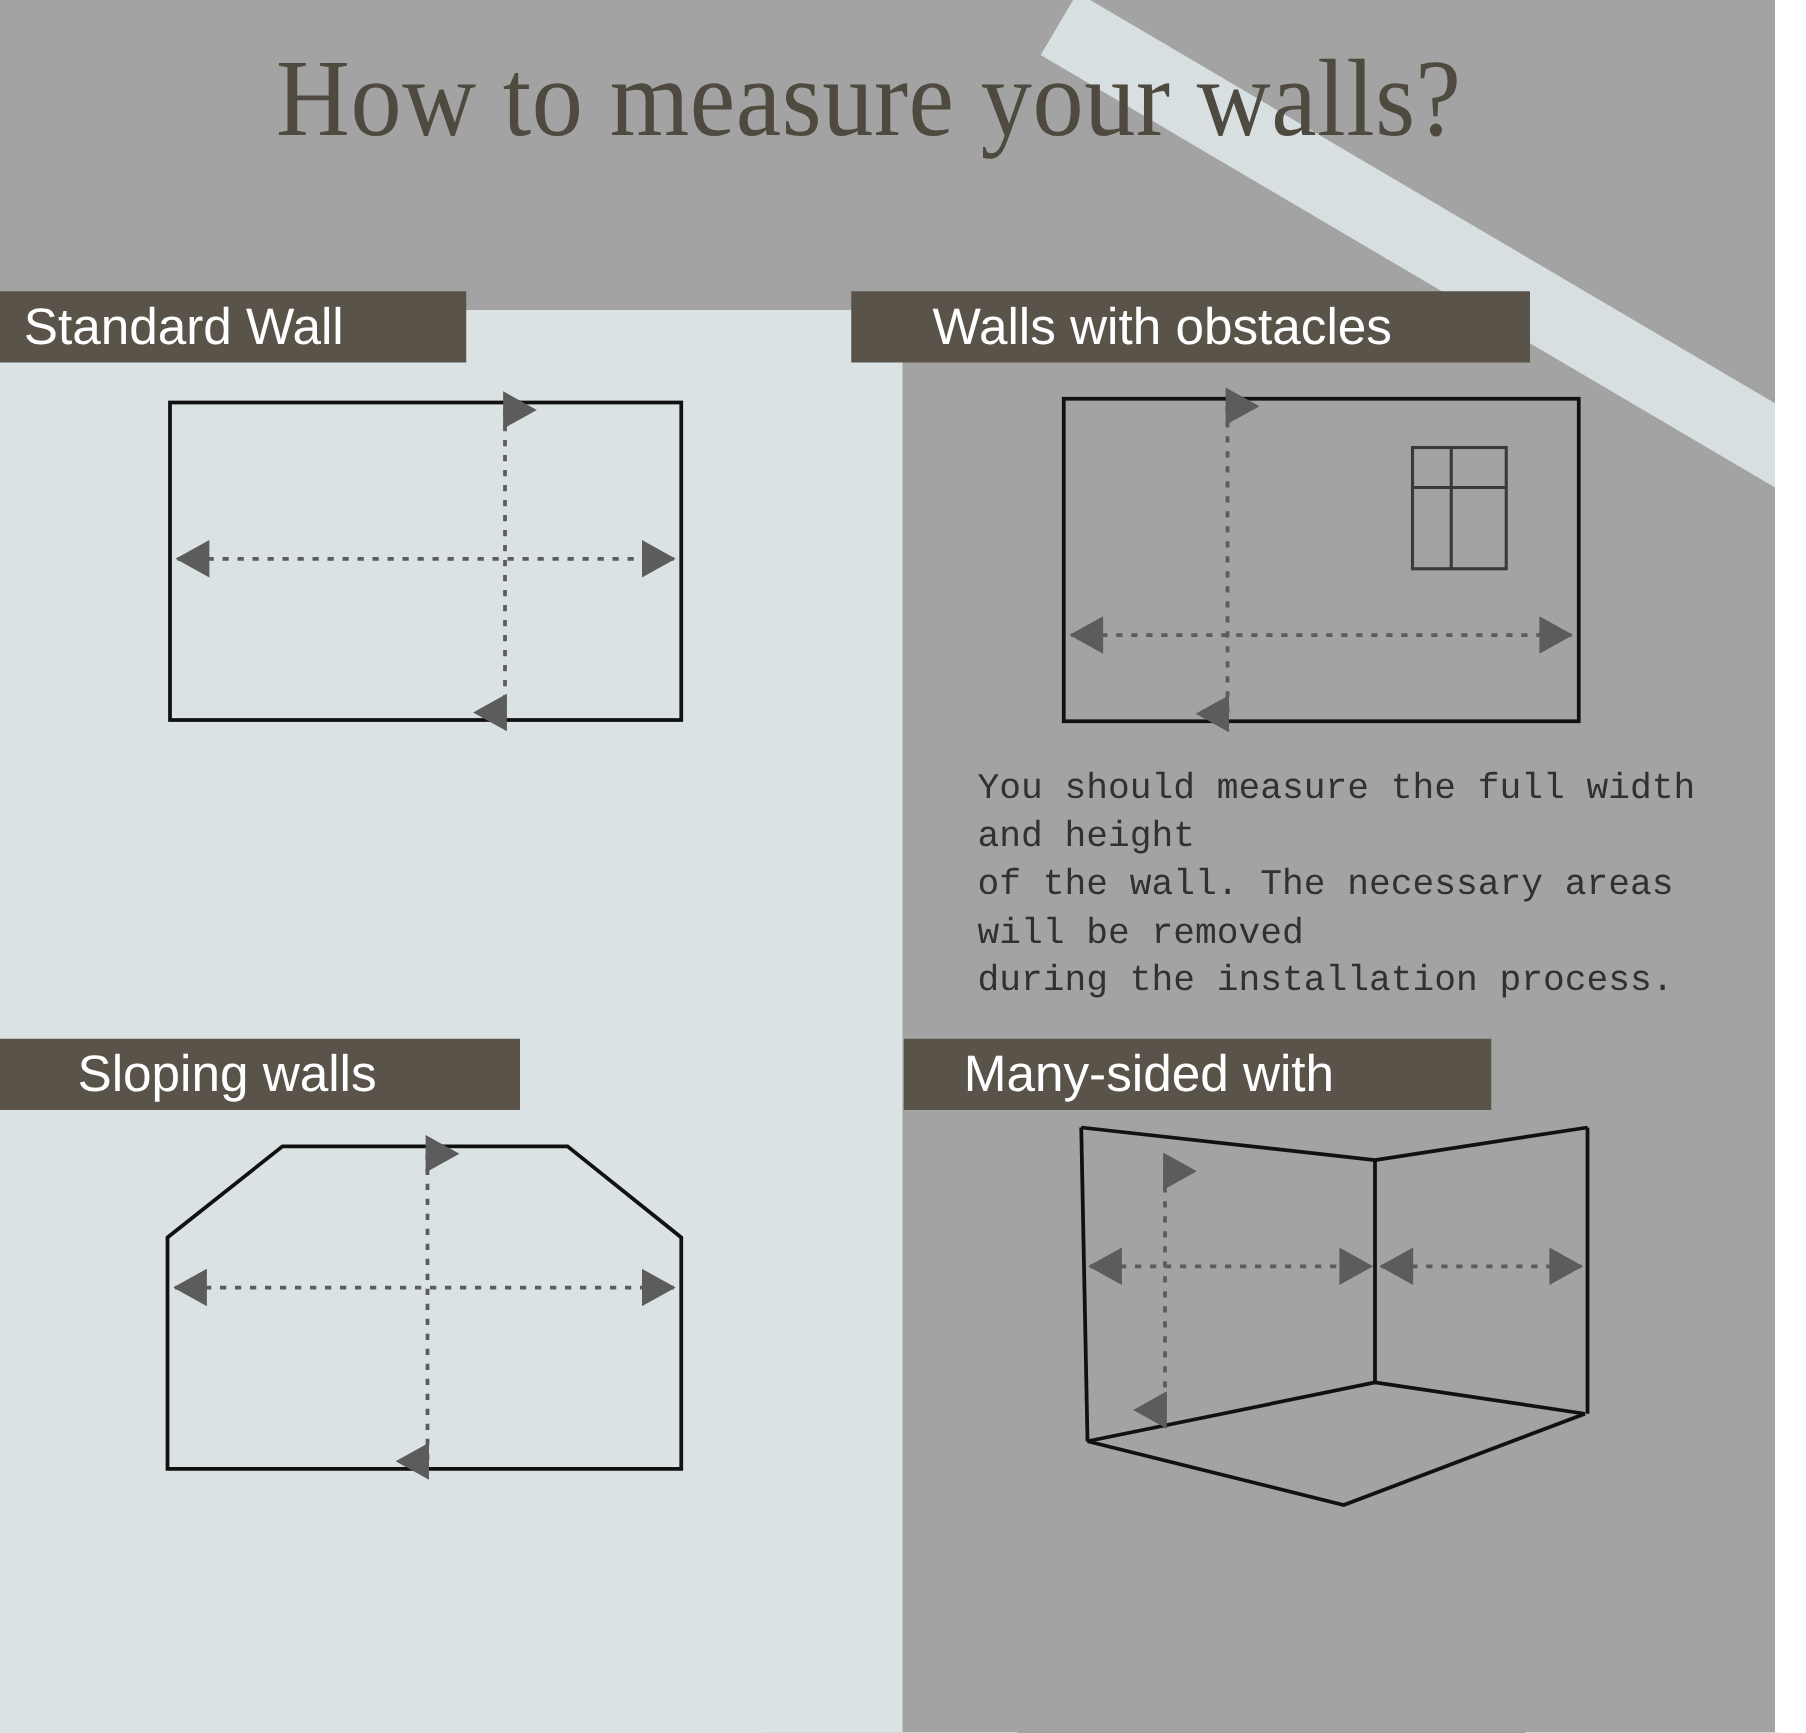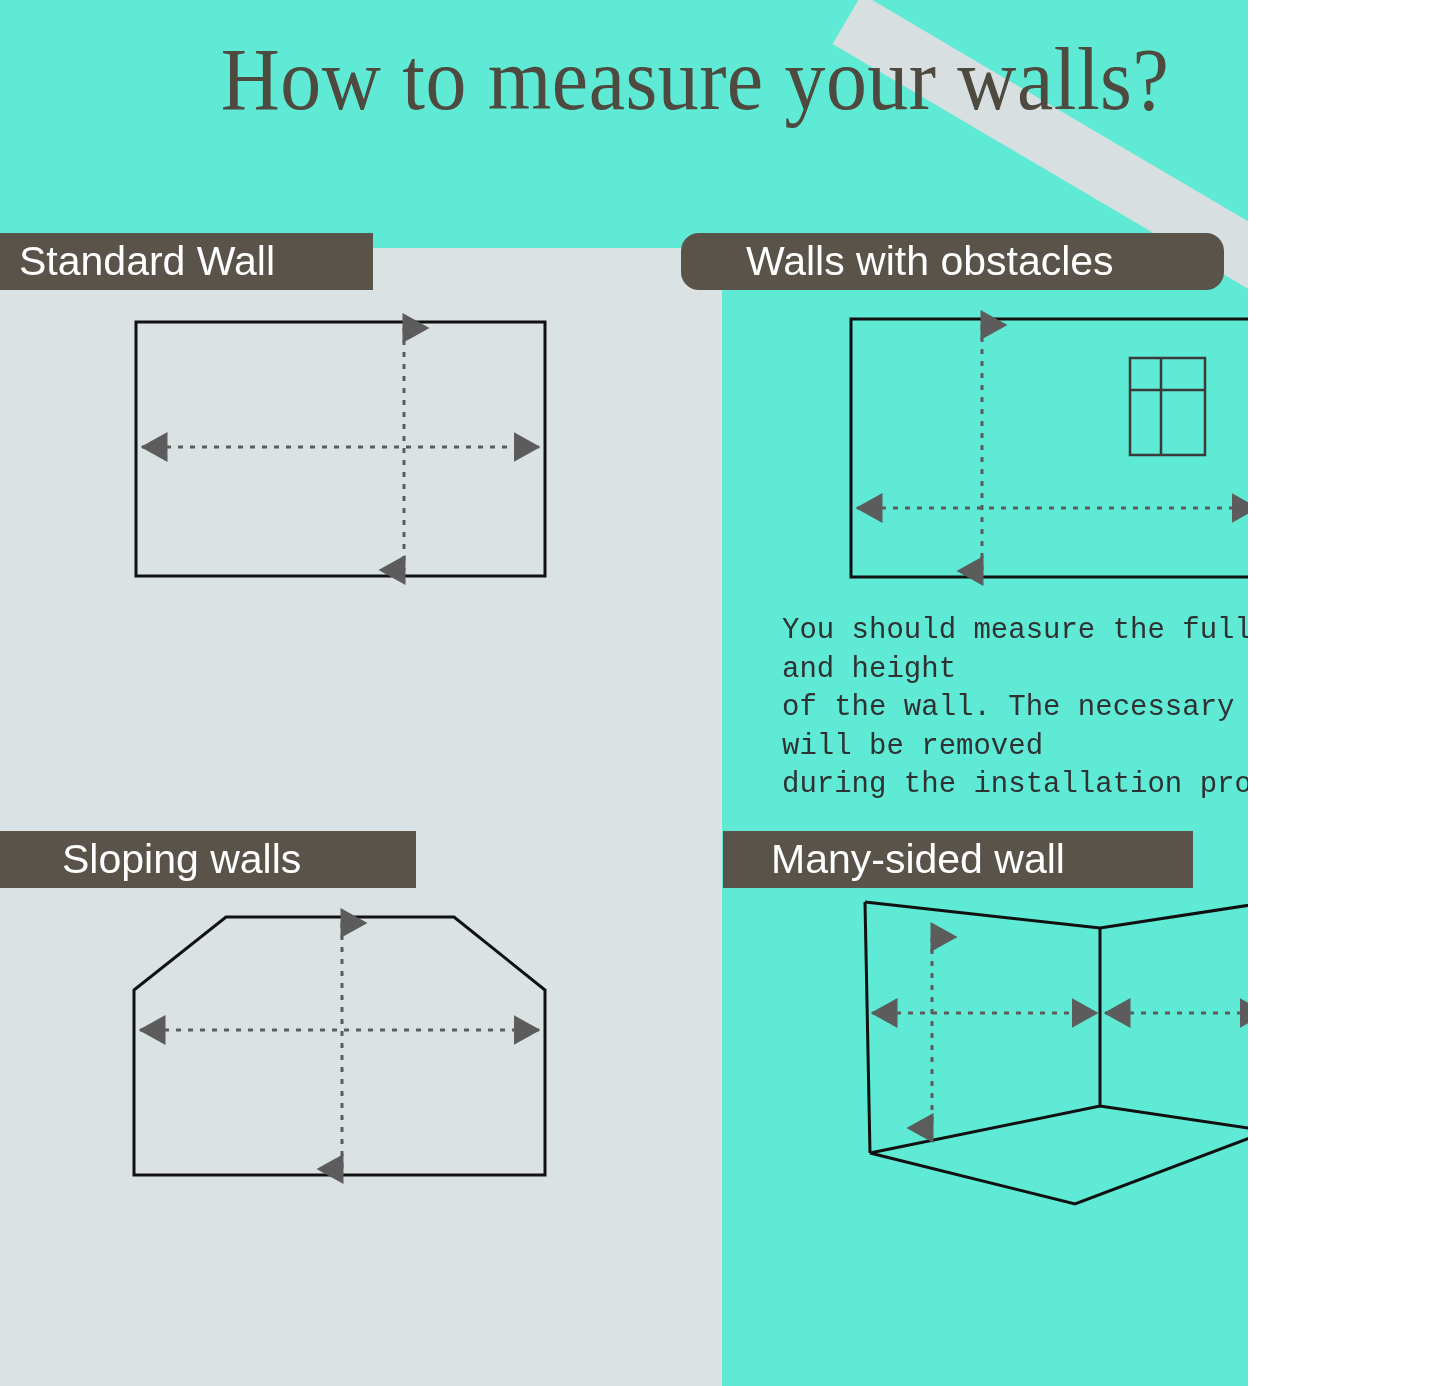--- a/index.html
+++ b/index.html
@@ -2,24 +2,24 @@
 <html><head>
 <meta charset="utf-8">
 <style>
   html, body {
     margin: 0;
     padding: 0;
     background: #ffffff;
   }
   #page {
     position: relative;
-    width: 1248px;
+    width: 1420px;
     height: 1386px;
     overflow: hidden;
-    background: #5eead4;
+    background: #a3a3a3;
     font-family: "Liberation Sans", sans-serif;
   }
 
   
   .ribbon {
     position: absolute;
     background: #d7dfe0;
     transform-origin: 0 0;
     pointer-events: none;
   }
@@ -66,21 +66,21 @@
     font-size: 41px;
     line-height: 1;
     display: flex;
     align-items: center;
     white-space: nowrap;
     letter-spacing: 0px;
   }
   .banner span { display: block; }
 
   #banner-standard   { left: 0px;   top: 233px; width: 354px; height: 57px; padding-left: 19px; }
-  #banner-obstacles  { left: 681px; top: 233px; width: 478px; height: 57px; padding-left: 65px; border-radius: 18px; }
+  #banner-obstacles  { left: 681px; top: 233px; width: 478px; height: 57px; padding-left: 65px; }
   #banner-sloping    { left: 0px;   top: 831px; width: 354px; height: 57px; padding-left: 62px; }
   #banner-manysided  { left: 723px; top: 831px; width: 422px; height: 57px; padding-left: 48px; }
 
   
   .diagram { position: absolute; }
   #diagram-standard  { left: 110px; top: 300px;  width: 470px; height: 300px; }
   #diagram-obstacles { left: 830px; top: 300px;  width: 460px; height: 300px; }
   #diagram-sloping   { left: 110px; top: 895px;  width: 470px; height: 300px; }
   #diagram-manysided { left: 835px; top: 885px;  width: 480px; height: 330px; }
   .diagram svg { display: block; overflow: visible; }
@@ -164,21 +164,21 @@
   <div class="diagram" id="diagram-sloping">
     <svg width="470" height="300" viewBox="0 0 470 300" xmlns="http://www.w3.org/2000/svg">
       <polygon points="24,280 24,95 116,22 344,22 435,95 435,280" fill="none" stroke="#111111" stroke-width="3"></polygon>
       <line x1="232" y1="28" x2="232" y2="274" stroke="#5c5c5c" stroke-width="3" stroke-dasharray="5 7" marker-start="url(#ahU)" marker-end="url(#ahD)"></line>
       <line x1="30" y1="135" x2="429" y2="135" stroke="#5c5c5c" stroke-width="3" stroke-dasharray="5 7" marker-start="url(#ahL)" marker-end="url(#ahR)"></line>
     </svg>
   </div>
 
 
   <div class="banner" id="banner-manysided">
-    <span>Many-sided wall</span>
+    <span>Many-sided with</span>
   </div>
 
   <div class="diagram" id="diagram-manysided">
     <svg width="480" height="330" viewBox="0 0 480 330" xmlns="http://www.w3.org/2000/svg">
       <g fill="none" stroke="#111111" stroke-width="3">
         <path d="M30,17 L265,43 L435,17"></path>
         <path d="M30,17 L35,268"></path>
         <path d="M265,43 L265,221"></path>
         <path d="M435,17 L435,246"></path>
         <path d="M35,268 L265,221 L433,246"></path>

